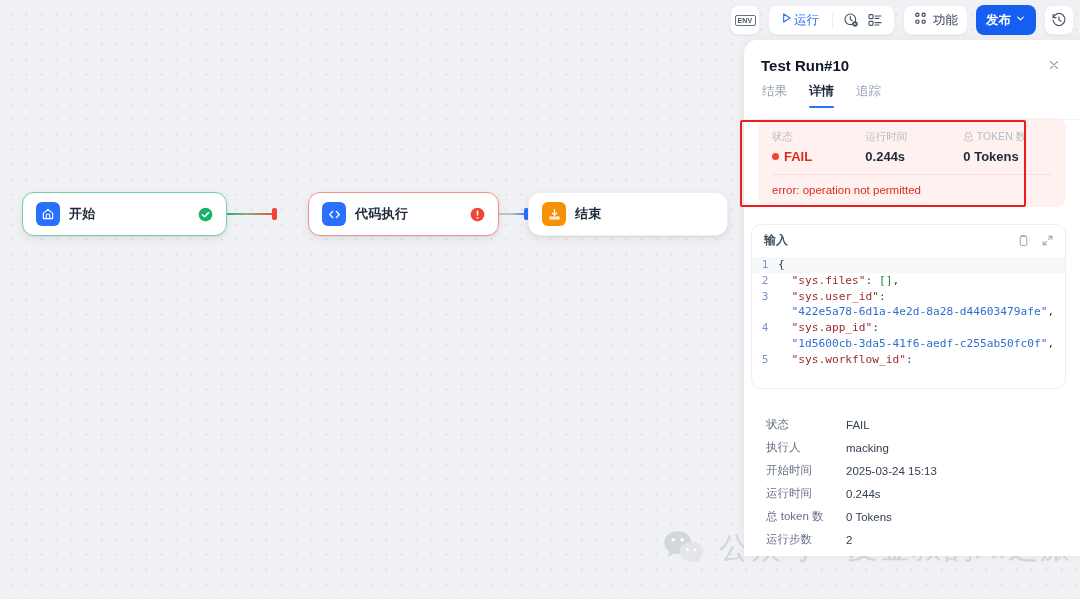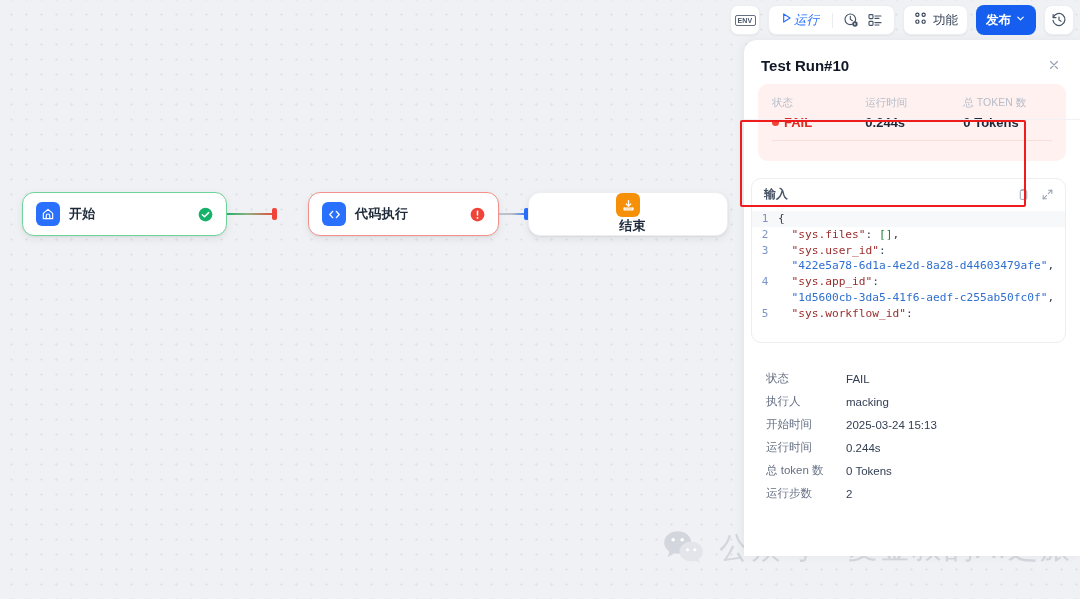--- a/index.html
+++ b/index.html
@@ -40,21 +40,21 @@
     margin-left: 9px;
     font-size: 13px;
     font-weight: bold;
     color: #1d2939;
     letter-spacing: .3px;
   }
   .node .nstatus { margin-left: auto; width: 15px; height: 15px; }
 
   #node-start  { left: 22px;  top: 192px; width: 205px; border: 1.5px solid #6fd49a; }
   #node-code   { left: 276px; top: 192px; width: 191px; border: 1.5px solid #f3928c; margin-left: 32px; }
-  #node-end    { left: 528px; top: 192px; width: 200px; border: 1px solid #eceef2; flex-direction: column; }
+  #node-end    { left: 528px; top: 192px; width: 200px; border: 1px solid #eceef2; }
 
   .edge { position: absolute; height: 2px; }
   #edge-1 { left: 223px; top: 213px; width: 54px;
             background: linear-gradient(90deg,#17b26a 0%,#8ab07c 45%,#f04438 100%); }
   #edge-2 { left: 474px; top: 213px; width: 54px;
             background: linear-gradient(90deg,#f04438 0%,#c8ccd4 30%,#b9bec7 70%,#2970ff 100%); }
   .port { position: absolute; width: 5px; height: 12px; border-radius: 2px; top: 208px; }
   #port-a { left: 219px; background: #17b26a; }
   #port-b { left: 272px; background: #f04438; }
   #port-c { left: 470px; background: #f04438; }
@@ -183,21 +183,21 @@
     padding: 0 9px; gap: 5px; cursor: pointer;
     box-shadow: 0 1px 2px rgba(16,24,40,.05);
     font-size: 12.5px; color: #344054;
   }
   .tb-group {
     height: 30px; background: #fff; border: 1px solid #eceef2;
     border-radius: 8px; display: flex; align-items: center;
     box-shadow: 0 1px 2px rgba(16,24,40,.05);
     padding: 0 7px;
   }
-  .tb-run { display: flex; align-items: center; gap: 1px; padding: 0 7px 0 3px; cursor: pointer; font-style: italic; }
+  .tb-run { display: flex; align-items: center; gap: 1px; padding: 0 7px 0 3px; cursor: pointer; }
   .tb-run-label { font-size: 12.5px; color: #2970ff; font-weight: 500; }
   .tb-vsep { width: 1px; height: 15px; background: #eaecf0; margin: 0 6px; }
   .tb-ic { cursor: pointer; display: flex; align-items: center; padding: 0 4px; color: #475467; }
   .tb-publish {
     height: 30px; background: #155eef; border-radius: 8px;
     display: flex; align-items: center; gap: 4px; padding: 0 10px;
     color: #fff; font-size: 12.5px; font-weight: bold; cursor: pointer;
   }
   .tb-icon-btn {
     width: 30px; height: 30px; background: #fff; border: 1px solid #eceef2;
@@ -290,20 +290,25 @@
 
     <div class="panel-head">
       <div class="panel-title">Test Run#10</div>
       <div class="panel-close">
         <svg width="14" height="14" viewBox="0 0 24 24" fill="none" stroke="currentColor" stroke-width="2" stroke-linecap="round">
           <path d="M6 6 L18 18 M18 6 L6 18"></path>
         </svg>
       </div>
     </div>
 
+    <div class="tabs">
+      <div class="tab">结果</div>
+      <div class="tab active">详情</div>
+      <div class="tab">追踪</div>
+    </div>
     <div class="tabs-sep"></div>
 
     <div class="status-card">
       <div class="status-grid">
         <div class="status-col c1">
           <div class="status-label">状态</div>
           <div class="status-value fail">
             <span class="dot-fail"></span>
             <span>FAIL</span>
           </div>
@@ -311,20 +316,21 @@
         <div class="status-col c2">
           <div class="status-label">运行时间</div>
           <div class="status-value">0.244s</div>
         </div>
         <div class="status-col c3">
           <div class="status-label">总 TOKEN 数</div>
           <div class="status-value">0 Tokens</div>
         </div>
       </div>
       <div class="status-divider"></div>
+      <div class="status-error">error: operation not permitted</div>
     </div>
 
     <div class="code-card">
       <div class="code-head">
         <div class="code-head-title">输入</div>
         <div class="code-head-actions">
           <span>
             <svg width="13" height="13" viewBox="0 0 24 24" fill="none" stroke="currentColor" stroke-width="1.8" stroke-linecap="round" stroke-linejoin="round">
               <rect x="6" y="4" width="12" height="17" rx="2"></rect>
               <path d="M9.5 4 V3 h5 v1"></path>

